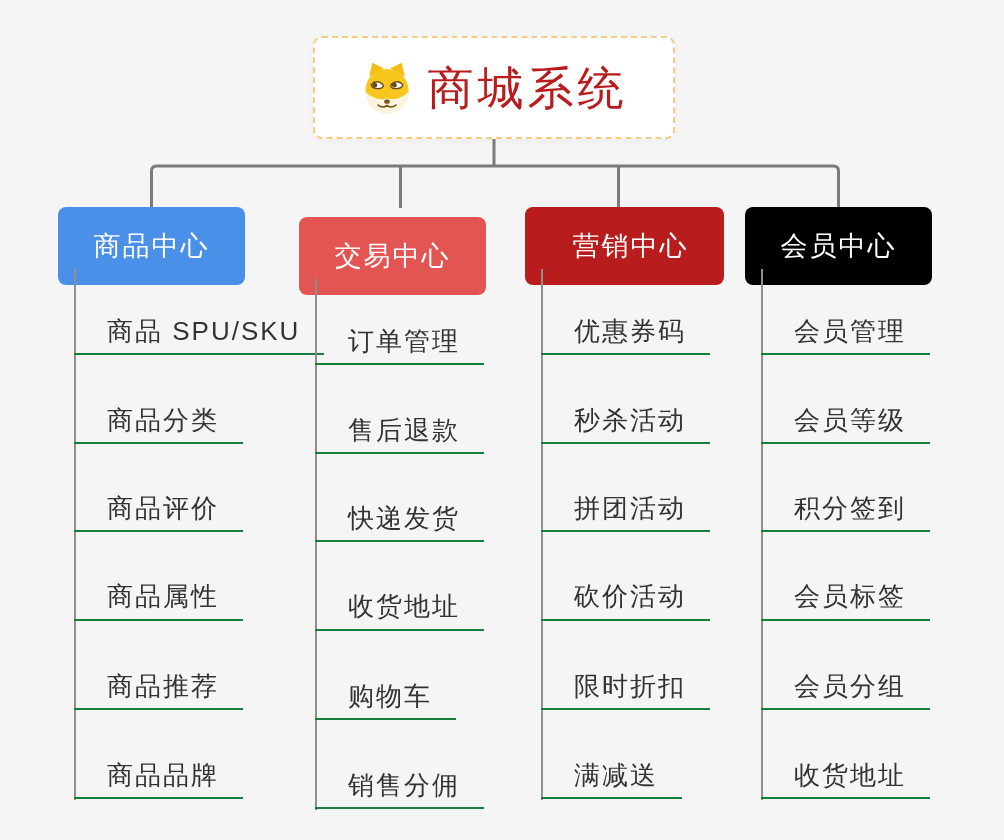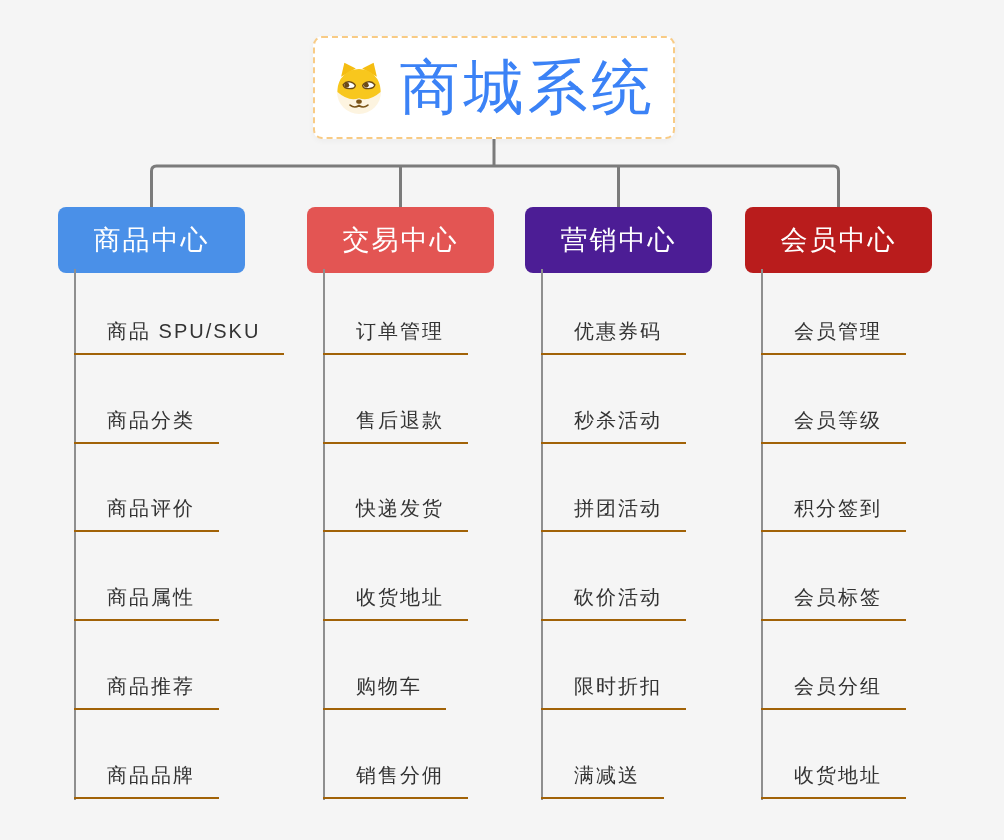--- a/index.html
+++ b/index.html
@@ -18,54 +18,54 @@
   .root-node{
     position:absolute;left:313px;top:36px;width:362px;height:103px;
     background:#ffffff;
     border:2px dashed #f8cb85;
     border-radius:9px;
     box-sizing:border-box;
     display:flex;align-items:center;justify-content:center;gap:15px;
     box-shadow:0 2px 6px rgba(0,0,0,0.04);
   }
   .root-title{
-    color:#3b82f6;
-    font-size:60px;
+    color:#b91c1c;
+    font-size:46px;
     letter-spacing:4px;
     line-height:1;
     white-space:nowrap;
   }
   .doge{display:block;}
 
   
   .column{position:absolute;top:207px;width:280px;height:620px;}
   .branch-node{
-    position:absolute;left:0;top:0;width:187px;height:66px;
+    position:absolute;left:0;top:0;width:187px;height:78px;
     border-radius:8px;
     display:flex;align-items:center;justify-content:center;
     color:#ffffff;font-size:27px;letter-spacing:2px;
     white-space:nowrap;
   }
   .vline{
     position:absolute;left:16px;top:62px;width:2px;height:531px;
     background:#8f8f8f;
   }
   .leaf{
     position:absolute;left:16px;
     transform:translateY(-100%);
     white-space:nowrap;
-    font-size:20px;letter-spacing:2px;line-height:26px;
+    font-size:26px;letter-spacing:2px;line-height:26px;
     color:#333333;
     padding:0 24px 9px 33px;
-    border-bottom:2px solid #a16207;
+    border-bottom:2px solid #15803d;
   }
   .leaf.r1{top:148px;} .leaf.r2{top:237px;} .leaf.r3{top:325px;}
   .leaf.r4{top:414px;font-family:Liberation Serif, serif;} .leaf.r5{top:503px;} .leaf.r6{top:592px;}
 
-  .col-1{left:58px;} .col-2{left:307px;} .col-3{left:525px;} .col-4{left:745px;}
+  .col-1{left:58px;} .col-2{left:299px;margin-top:10px;} .col-3{left:525px;} .col-4{left:745px;}
 </style>
 </head>
 <body>
 
 <div class="stage">
 
   <svg class="connectors" width="1004" height="840" viewBox="0 0 1004 840">
     <g fill="none" stroke="#7b7b7b" stroke-width="3">
       <path d="M494 139 V166"></path>
       <path d="M151.5 208 V171 Q151.5 166 156.5 166 H833.5 Q838.5 166 838.5 171 V208"></path>
@@ -110,34 +110,34 @@
     <div class="vline"></div>
     <div class="leaf r1">订单管理</div>
     <div class="leaf r3">快递发货</div>
     <div class="leaf r2">售后退款</div>
     <div class="leaf r4">收货地址</div>
     <div class="leaf r5">购物车</div>
     <div class="leaf r6">销售分佣</div>
   </div>
 
   <div class="column col-3">
-    <div class="branch-node" style="background: #4c1d95;">
+    <div class="branch-node" style="background: #b91c1c; padding-left: 12px;">
       <span>营销中心</span>
     </div>
     <div class="vline"></div>
     <div class="leaf r1">优惠券码</div>
     <div class="leaf r2">秒杀活动</div>
     <div class="leaf r3">拼团活动</div>
     <div class="leaf r4">砍价活动</div>
     <div class="leaf r6">满减送</div>
     <div class="leaf r5">限时折扣</div>
   </div>
 
   <div class="column col-4">
-    <div class="branch-node" style="background: #b91c1c;">
+    <div class="branch-node" style="background: #000000;">
       <span>会员中心</span>
     </div>
     <div class="vline"></div>
     <div class="leaf r1">会员管理</div>
     <div class="leaf r2">会员等级</div>
     <div class="leaf r3">积分签到</div>
     <div class="leaf r4">会员标签</div>
     <div class="leaf r5">会员分组</div>
     <div class="leaf r6">收货地址</div>
   </div>

